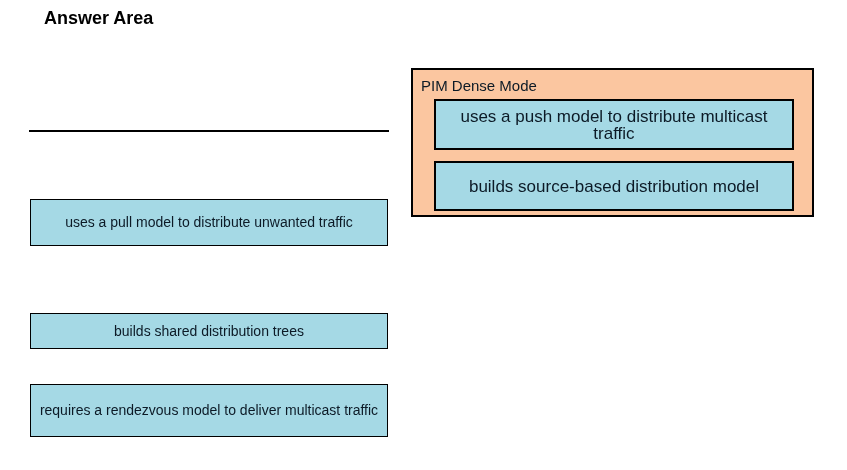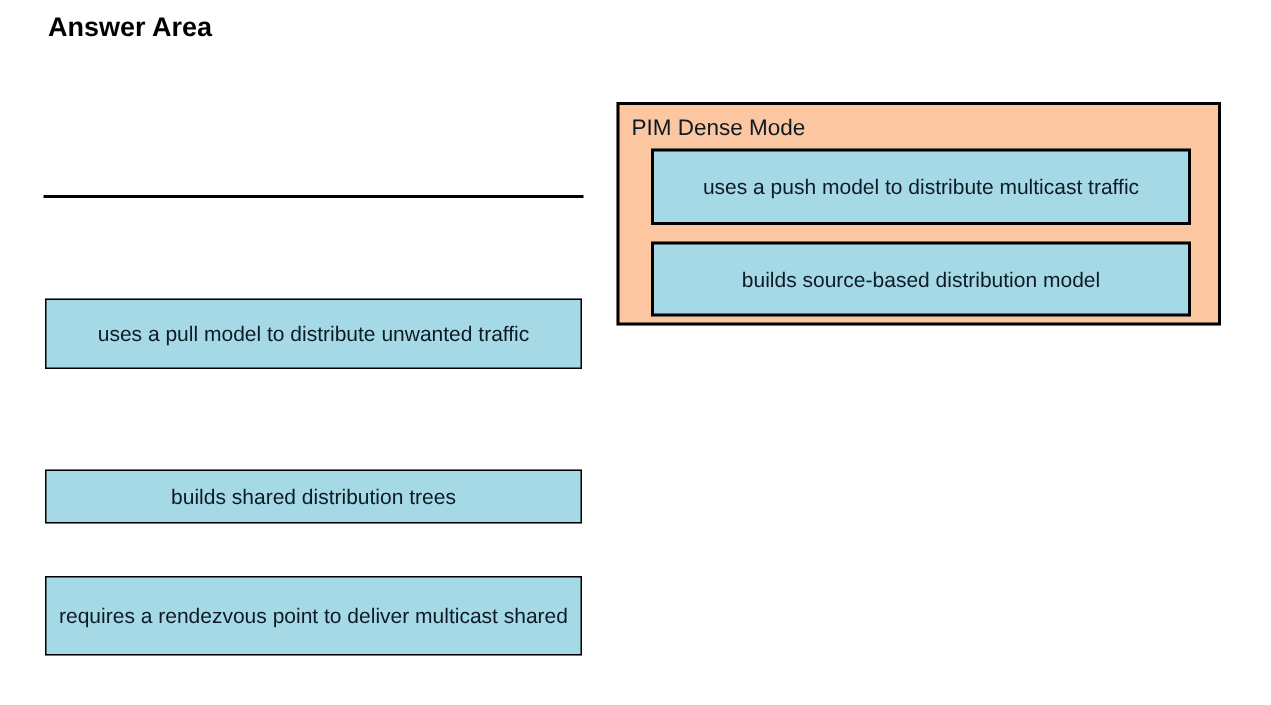--- a/index.html
+++ b/index.html
@@ -10,21 +10,21 @@
   }
   .canvas {
     position: relative;
     width: 847px;
     height: 470px;
     background: #ffffff;
     overflow: hidden;
   }
   .page-title {
     position: absolute;
-    left: 32px;
+    left: 44px;
     top: 8px;
     font-size: 18px;
     font-weight: bold;
     color: #000000;
     white-space: nowrap;
   }
   .answer-slot-line {
     position: absolute;
     left: 29px;
     top: 130px;
@@ -71,21 +71,21 @@
     white-space: nowrap;
   }
   .target-box {
     position: absolute;
     box-sizing: border-box;
     left: 21px;
     width: 360px;
     background: var(--box-fill, #a5d9e5);
     border: 2px solid var(--box-border, #000000);
     color: var(--text-color, #0c1a26);
-    font-size: 14px;
+    font-size: 17px;
     line-height: 17px;
     display: flex;
     align-items: center;
     justify-content: center;
     text-align: center;
     padding: 2px 4px;
     cursor: move;
   }
   .tgt-1 { top: 29px;  height: 51px; }
   .tgt-2 { top: 91px;  height: 50px; }
@@ -102,21 +102,21 @@
 
   <div class="option-box opt-1">
     <span>uses a pull model to distribute unwanted traffic</span>
   </div>
 
   <div class="option-box opt-2">
     <span>builds shared distribution trees</span>
   </div>
 
   <div class="option-box opt-3">
-    <span>requires a rendezvous point to deliver multicast shared</span>
+    <span>requires a rendezvous model to deliver multicast traffic</span>
   </div>
 
   <div class="target-container">
 
     <div class="target-title">PIM Dense Mode</div>
 
     <div class="target-box tgt-1">
       <span>uses a push model to distribute multicast traffic</span>
     </div>
 

